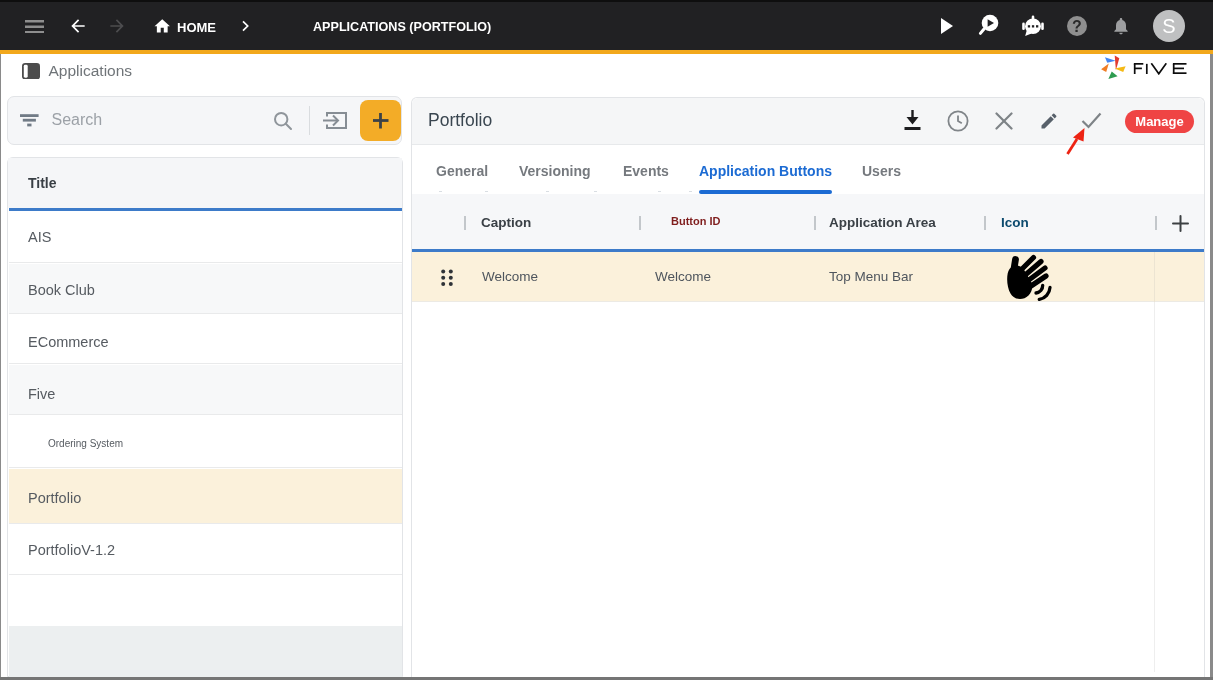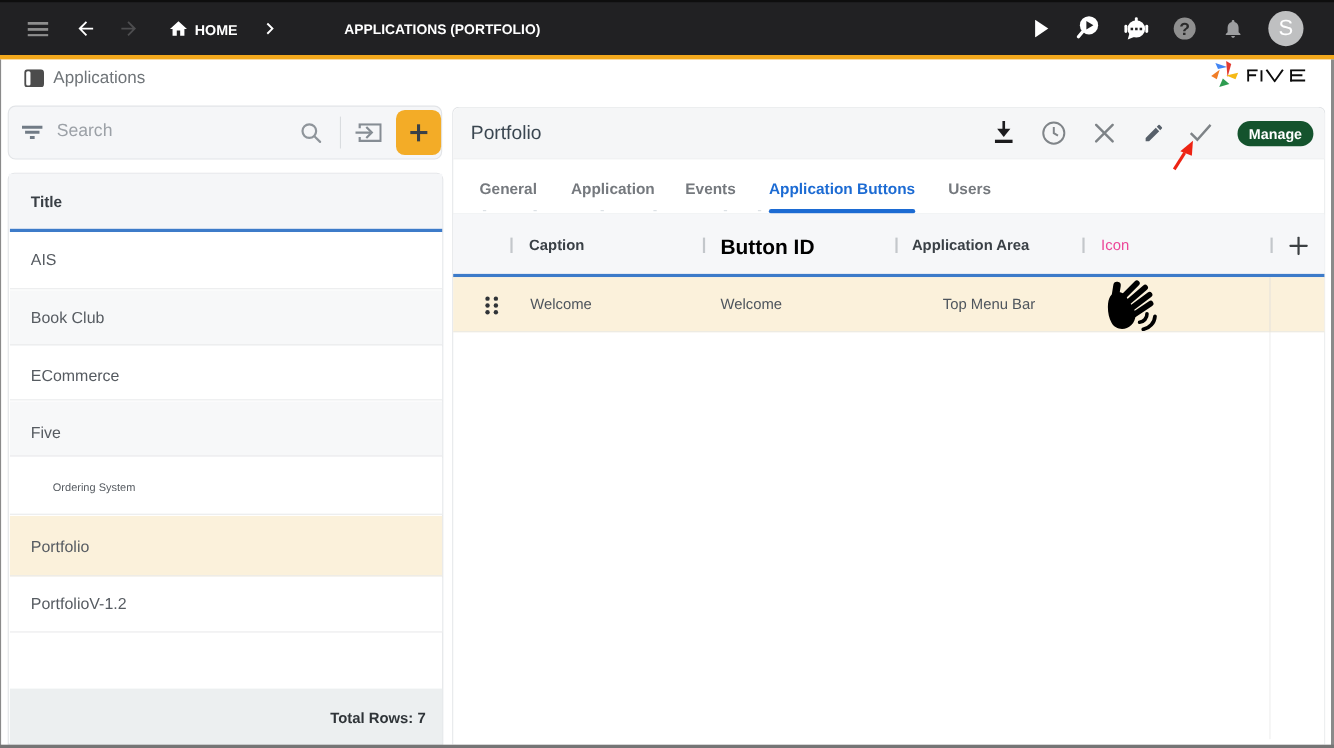--- a/index.html
+++ b/index.html
@@ -146,21 +146,20 @@
   <div class="abs" style="left:9px;top:365px;width:393px;height:50px;background:#f7f8f9;border-bottom:1px solid #e9eaeb;"></div>
   <div class="abs" style="left:28px;top:386px;font-size:14.5px;color:#565b61;">Five</div>
   <div class="abs" style="left:9px;top:416px;width:393px;height:52px;background:#fff;border-bottom:1px solid #e9eaeb;"></div>
   <div class="abs" style="left:28px;top:438px;font-size:10px;color:#565b61;margin-left:20px;">Ordering System</div>
   <div class="abs" style="left:9px;top:469px;width:393px;height:55px;background:#fbf1db;border-bottom:1px solid #e9eaeb;"></div>
   <div class="abs" style="left:28px;top:490px;font-size:14.5px;color:#565b61;">Portfolio</div>
   <div class="abs" style="left:9px;top:525px;width:393px;height:50px;background:#fff;border-bottom:1px solid #e9eaeb;"></div>
   <div class="abs" style="left:28px;top:542px;font-size:14.5px;color:#565b61;">PortfolioV-1.2</div>
 
   <div class="abs" style="left:9px;top:626px;width:393px;height:51px;background:#eceff0;"></div>
-  <div class="abs" style="left:9px;top:645px;width:378px;text-align:right;font-size:13.5px;font-weight:bold;color:#2f3438;">Total Rows: 7</div>
 
   <div class="abs" style="left:411px;top:97px;width:794px;height:580px;background:#fff;border:1px solid #e2e4e7;border-bottom:none;border-top-left-radius:6px;border-top-right-radius:6px;"></div>
 
   <div class="abs" style="left:412px;top:98px;width:792px;height:47px;background:#f5f6f7;border-bottom:1px solid #e7e9eb;border-top-left-radius:6px;border-top-right-radius:6px;"></div>
   <div class="abs" style="left:428px;top:110px;font-size:17.5px;font-weight:500;color:#3a4650;">Portfolio</div>
 
   <svg class="abs" style="left:903px;top:110px;" width="19" height="21" viewBox="0 0 19 21">
     <g stroke="#1c1c1e" stroke-width="2.4" fill="none">
       <line x1="9.5" y1="0" x2="9.5" y2="11"></line>
     </g>
@@ -186,24 +185,24 @@
 
   <svg class="abs" style="left:1081px;top:112px;" width="21" height="17" viewBox="0 0 21 17">
     <path fill="none" stroke="#7e8387" stroke-width="2.2" d="M1.5 9 L7.5 15 L19.5 1.5"></path>
   </svg>
 
   <svg class="abs" style="left:1063px;top:123px;" width="26" height="34" viewBox="0 0 26 34">
     <line x1="4.5" y1="31" x2="14" y2="16" stroke="#ed2313" stroke-width="2.8"></line>
     <path fill="#ed2313" d="M21.5 5 L10 14.5 L20.5 18.5 Z"></path>
   </svg>
 
-  <div class="abs" style="left:1125px;top:110px;width:69px;height:23px;border-radius:11.5px;background:#14532d;color:#fff;font-size:13px;font-weight:bold;text-align:center;line-height:23px;">Manage</div>
+  <div class="abs" style="left:1125px;top:110px;width:69px;height:23px;border-radius:11.5px;background:#ef4444;color:#fff;font-size:13px;font-weight:bold;text-align:center;line-height:23px;">Manage</div>
 
   <div class="abs" style="left:436px;top:163px;font-size:14px;font-weight:bold;color:#75797e;text-align:center;">General</div>
-  <div class="abs" style="left:519px;top:163px;font-size:14px;font-weight:bold;color:#75797e;">Application</div>
+  <div class="abs" style="left:519px;top:163px;font-size:14px;font-weight:bold;color:#75797e;">Versioning</div>
   <div class="abs" style="left:623px;top:163px;font-size:14px;font-weight:bold;color:#75797e;">Events</div>
   <div class="abs" style="left:699px;top:163px;font-size:14px;font-weight:bold;color:#1c6bd3;">Application Buttons</div>
   <div class="abs" style="left:862px;top:163px;font-size:14px;font-weight:bold;color:#75797e;">Users</div>
 
   <div class="abs" style="left:412px;top:194px;width:792px;height:1px;background:#e2e4e6;"></div>
 
   <div class="abs" style="left:439px;top:190.5px;width:3px;height:1.5px;background:#d9dee3;"></div>
   <div class="abs" style="left:485px;top:190.5px;width:3px;height:1.5px;background:#d9dee3;"></div>
   <div class="abs" style="left:546px;top:190.5px;width:3px;height:1.5px;background:#d9dee3;"></div>
   <div class="abs" style="left:594px;top:190.5px;width:3px;height:1.5px;background:#d9dee3;"></div>
@@ -212,23 +211,23 @@
 
   <div class="abs" style="left:699px;top:190px;width:133px;height:4px;border-radius:2px;background:#1c6bd3;"></div>
 
   <div class="abs" style="left:412px;top:194px;width:792px;height:55px;background:#f6f7f9;"></div>
   <div class="abs" style="left:464px;top:216px;width:1.5px;height:14px;background:#c3c7cb;"></div>
   <div class="abs" style="left:639px;top:216px;width:1.5px;height:14px;background:#c3c7cb;"></div>
   <div class="abs" style="left:814px;top:216px;width:1.5px;height:14px;background:#c3c7cb;"></div>
   <div class="abs" style="left:984px;top:216px;width:1.5px;height:14px;background:#c3c7cb;"></div>
   <div class="abs" style="left:1155px;top:216px;width:1.5px;height:14px;background:#c3c7cb;"></div>
   <div class="abs" style="left:481px;top:215px;font-size:13.5px;font-weight:bold;color:#3a4046;">Caption</div>
-  <div class="abs" style="left:655px;top:215px;font-size:19px;font-weight:bold;color:#000000;">Button ID</div>
+  <div class="abs" style="left:671px;top:215px;font-size:11px;font-weight:bold;color:#7f1d1d;">Button ID</div>
   <div class="abs" style="left:829px;top:215px;font-size:13.5px;font-weight:bold;color:#3a4046;">Application Area</div>
-  <div class="abs" style="left:1001px;top:215px;font-size:13.5px;font-weight:normal;color:#ec4899;">Icon</div>
+  <div class="abs" style="left:1001px;top:215px;font-size:13.5px;font-weight:bold;color:#0c4a6e;">Icon</div>
   <svg class="abs" style="left:1172px;top:215px;" width="17" height="17" viewBox="0 0 17 17">
     <g stroke="#3c4043" stroke-width="2" stroke-linecap="round">
       <line x1="1" y1="8.5" x2="16" y2="8.5"></line>
         <line x1="8.5" y1="1" x2="8.5" y2="16"></line>
     </g>
   </svg>
 
   <div class="abs" style="left:412px;top:249px;width:792px;height:3px;background:#3d7bc9;"></div>
 
   <div class="abs" style="left:412px;top:252px;width:792px;height:50px;background:#fbf1db;border-bottom:1px solid #eceae4;"></div>
@@ -238,21 +237,21 @@
       <circle cx="4.2" cy="4.5" r="2"></circle>
         <circle cx="11.8" cy="4.5" r="2"></circle>
       <circle cx="4.2" cy="10.7" r="2"></circle>
         <circle cx="11.8" cy="10.7" r="2"></circle>
       <circle cx="4.2" cy="16.9" r="2"></circle>
         <circle cx="11.8" cy="16.9" r="2"></circle>
     </g>
   </svg>
   <div class="abs" style="left:482px;top:269px;font-size:13.5px;color:#4e555d;">Welcome</div>
   <div class="abs" style="left:655px;top:269px;font-size:13.5px;color:#4e555d;">Welcome</div>
-  <div class="abs" style="left:829px;top:269px;font-size:13.5px;color:#4e555d;margin-left:28px;">Top Menu Bar</div>
+  <div class="abs" style="left:829px;top:269px;font-size:13.5px;color:#4e555d;">Top Menu Bar</div>
 
   <svg class="abs" style="left:1004px;top:253px;" width="48" height="48" viewBox="0 0 48 48">
     <g fill="none" stroke="#000" stroke-linecap="round">
       <line x1="9.5" y1="19" x2="11.5" y2="6.5" stroke-width="6.8"></line>
       <line x1="15" y1="19" x2="29.5" y2="4.5" stroke-width="5.2"></line>
       <line x1="19.5" y1="23.5" x2="37" y2="8.5" stroke-width="5.2"></line>
       <line x1="23.5" y1="28" x2="41" y2="15" stroke-width="5.2"></line>
       <line x1="27" y1="33" x2="42" y2="23" stroke-width="5.2"></line>
     </g>
     <path fill="#000" d="M5.5 16 C9.5 11 16 11.5 19.5 16 L26.5 27.5 C29.5 32 28.5 38.5 24.5 42.5 C19 48 10 47 6.5 40.5 C2.5 33.5 2 21 5.5 16 Z"></path>

